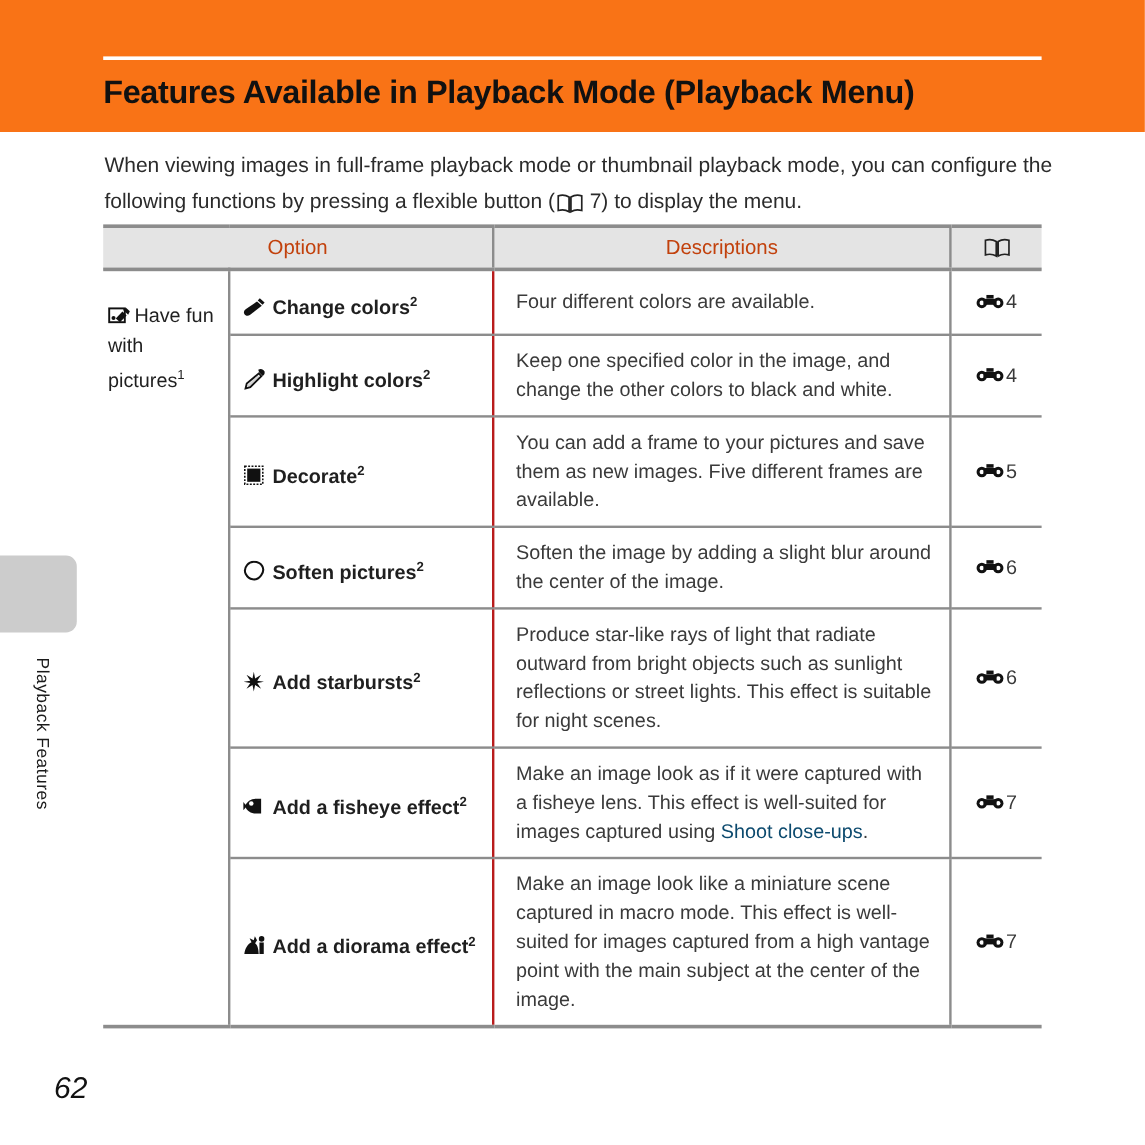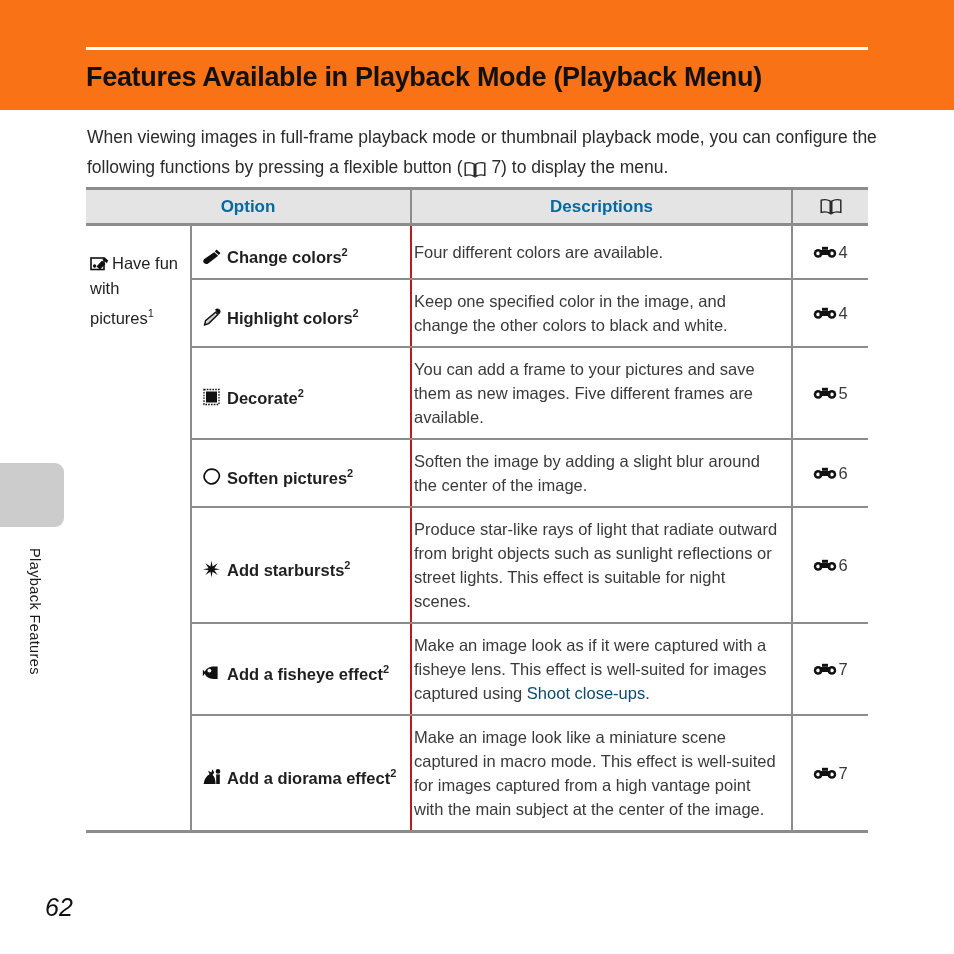--- a/index.html
+++ b/index.html
@@ -109,23 +109,23 @@
     vertical-align: middle;
     padding: 0;
   }
   .tbl .c-group { width: 105px; }
   .tbl .c-option { width: 220px; }
   .tbl .c-desc   { width: 381px; }
   .tbl .c-ref    { width: 76px; }
 
   thead th {
     background: #e4e4e4;
-    font-weight: bold;
+    font-weight: normal;
     font-size: 17px;
-    color: #0369a1;
+    color: #c2410c;
     text-align: center;
     height: 33px;
     border-top: 3px solid #8c8c8c;
     border-bottom: 3px solid #8c8c8c;
   }
   thead th.th-opt {
     border-right: 2px solid #8c8c8c;
   }
   thead th.th-desc {
     border-right: 2px solid #8c8c8c;
@@ -147,21 +147,21 @@
   }
   td.opt-cell {
     padding: 14px 8px 9px 10px;
     color: #1f1f1f;
     border-right: 2px solid #b91c1c;
     border-bottom: 2px solid #8c8c8c;
     white-space: nowrap;
     font-weight: bold;
   }
   td.desc-cell {
-    padding: 9px 12px 9px 2px;
+    padding: 9px 12px 9px 18px;
     border-right: 2px solid #8c8c8c;
     border-bottom: 2px solid #8c8c8c;
   }
   td.ref-cell {
     text-align: center;
     color: #3a3a3a;
     border-bottom: 2px solid #8c8c8c;
   }
   tr.last-row td.opt-cell,
   tr.last-row td.desc-cell,

